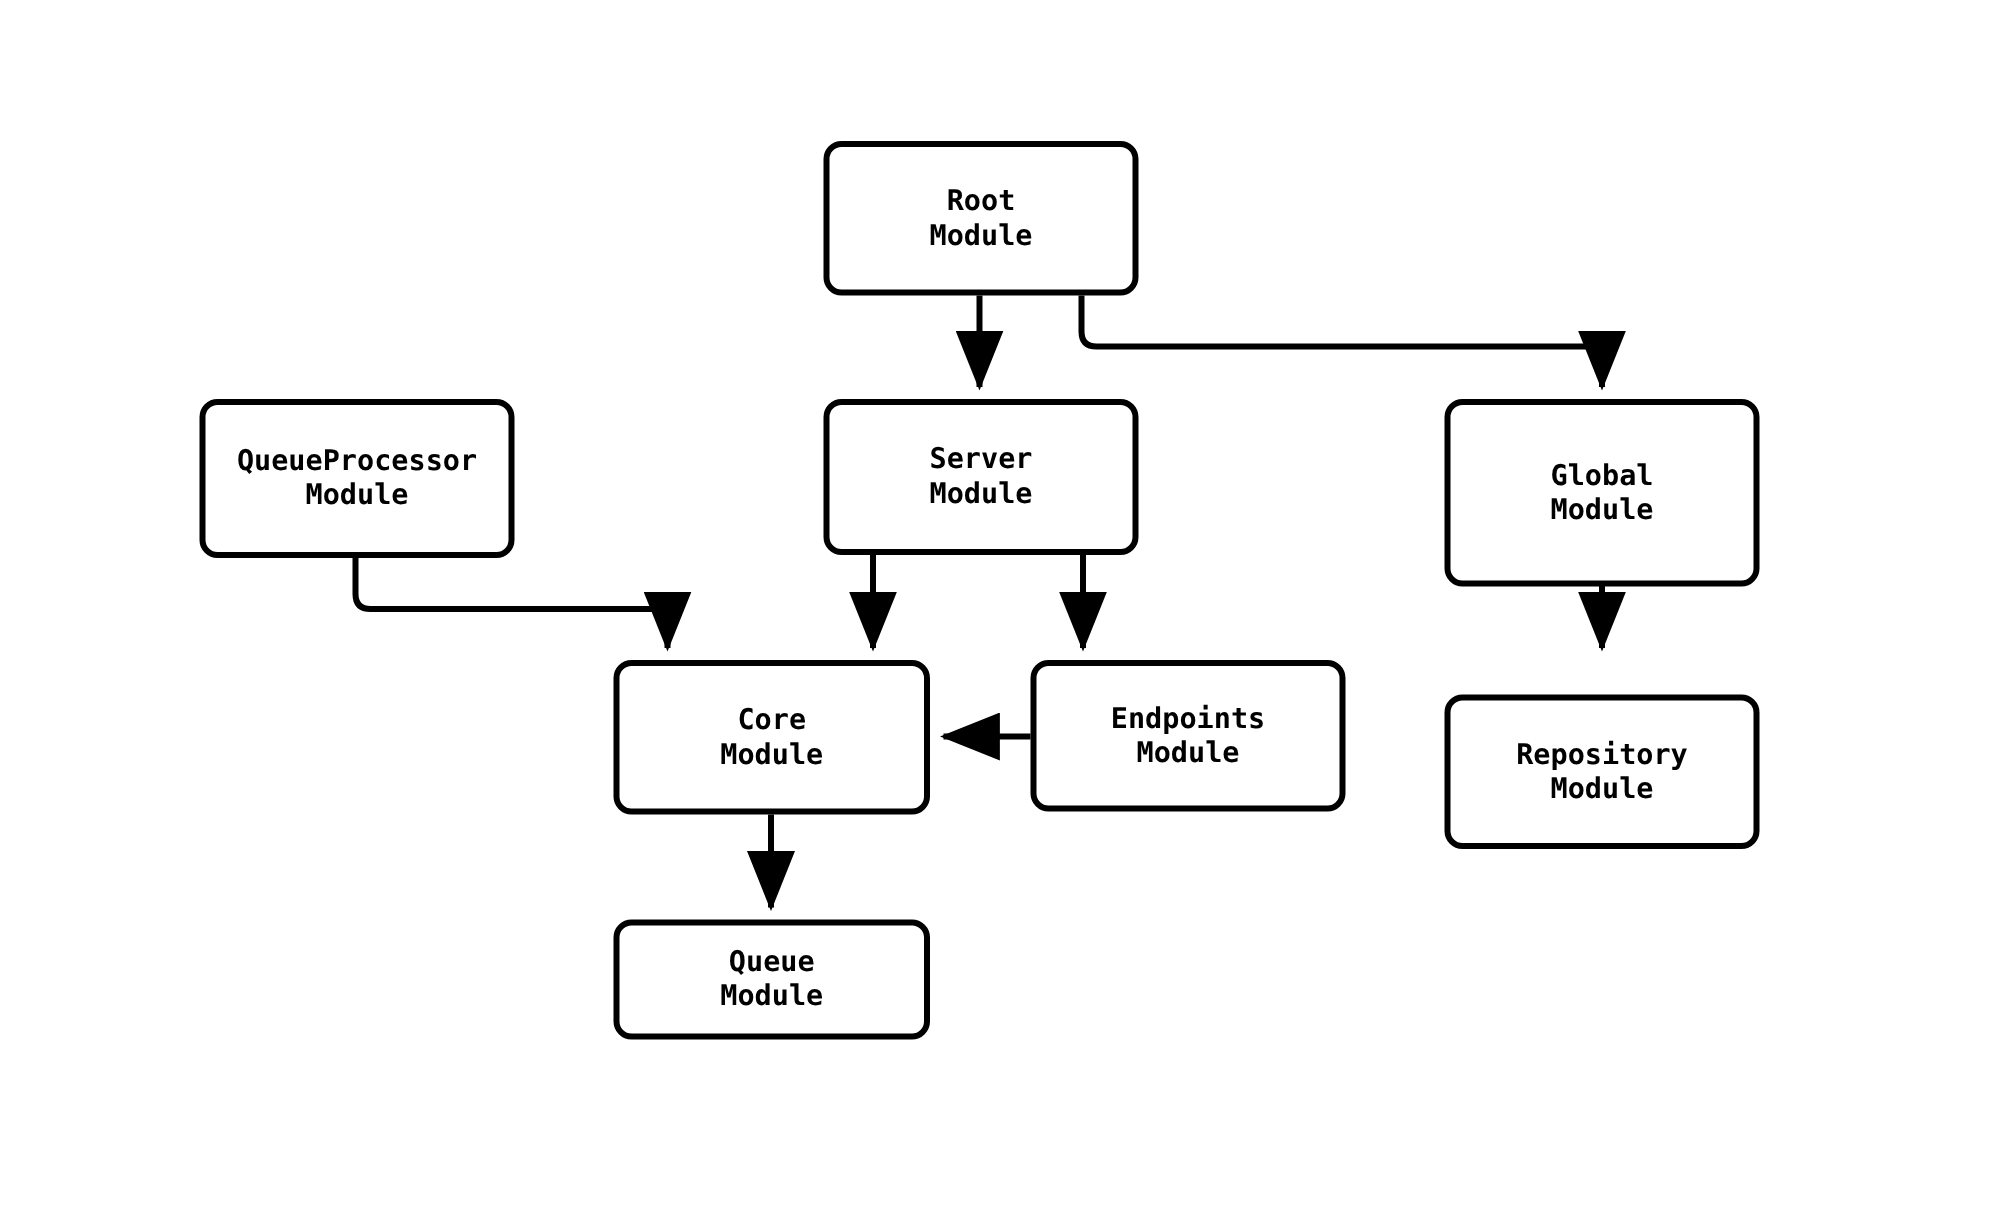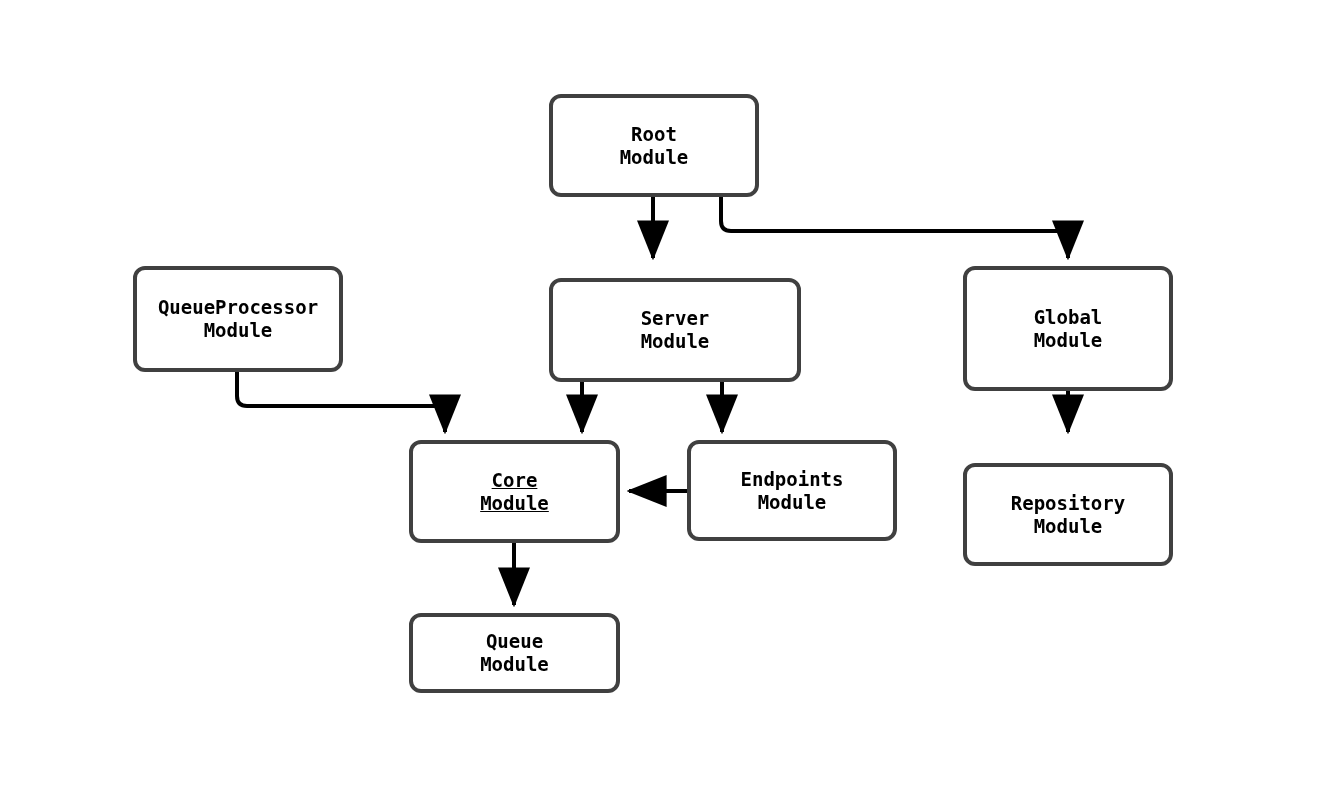--- a/index.html
+++ b/index.html
@@ -25,21 +25,21 @@
     left: 0;
     top: 0;
     width: 1337px;
     height: 809px;
     pointer-events: none;
   }
   .node {
     position: absolute;
     box-sizing: border-box;
     background: #ffffff;
-    border: 4px solid #404040;
+    border: 4px solid #000000;
     border-radius: 12px;
     display: flex;
     flex-direction: column;
     align-items: center;
     justify-content: center;
     text-align: center;
   }
   .node-label {
     font-family: "DejaVu Sans Mono", "Liberation Mono", monospace;
     font-size: 19px;
@@ -98,31 +98,31 @@
   <div class="node" style="left:549px; top:94px; width:210px; height:103px;">
     <div class="node-label">Root</div>
     <div class="node-label">Module</div>
   </div>
 
   <div class="node" style="left:133px; top:266px; width:210px; height:106px;">
     <div class="node-label">QueueProcessor</div>
     <div class="node-label">Module</div>
   </div>
 
-  <div class="node" style="left:549px; top:278px; width:252px; height:104px;text-align:center;">
+  <div class="node" style="left:549px; top:266px; width:210px; height:104px;text-align:center;">
     <div class="node-label">Server</div>
     <div class="node-label">Module</div>
   </div>
 
   <div class="node" style="left:963px; top:266px; width:210px; height:125px;">
     <div class="node-label">Global</div>
     <div class="node-label">Module</div>
   </div>
 
-  <div class="node" style="left:409px; top:440px; width:211px; height:103px;text-decoration:underline;">
+  <div class="node" style="left:409px; top:440px; width:211px; height:103px;">
     <div class="node-label">Core</div>
     <div class="node-label">Module</div>
   </div>
 
   <div class="node" style="left:687px; top:440px; width:210px; height:101px;">
     <div class="node-label">Endpoints</div>
     <div class="node-label">Module</div>
   </div>
 
   <div class="node" style="left:963px; top:440px; width:210px; height:103px;margin-top:23px;">

